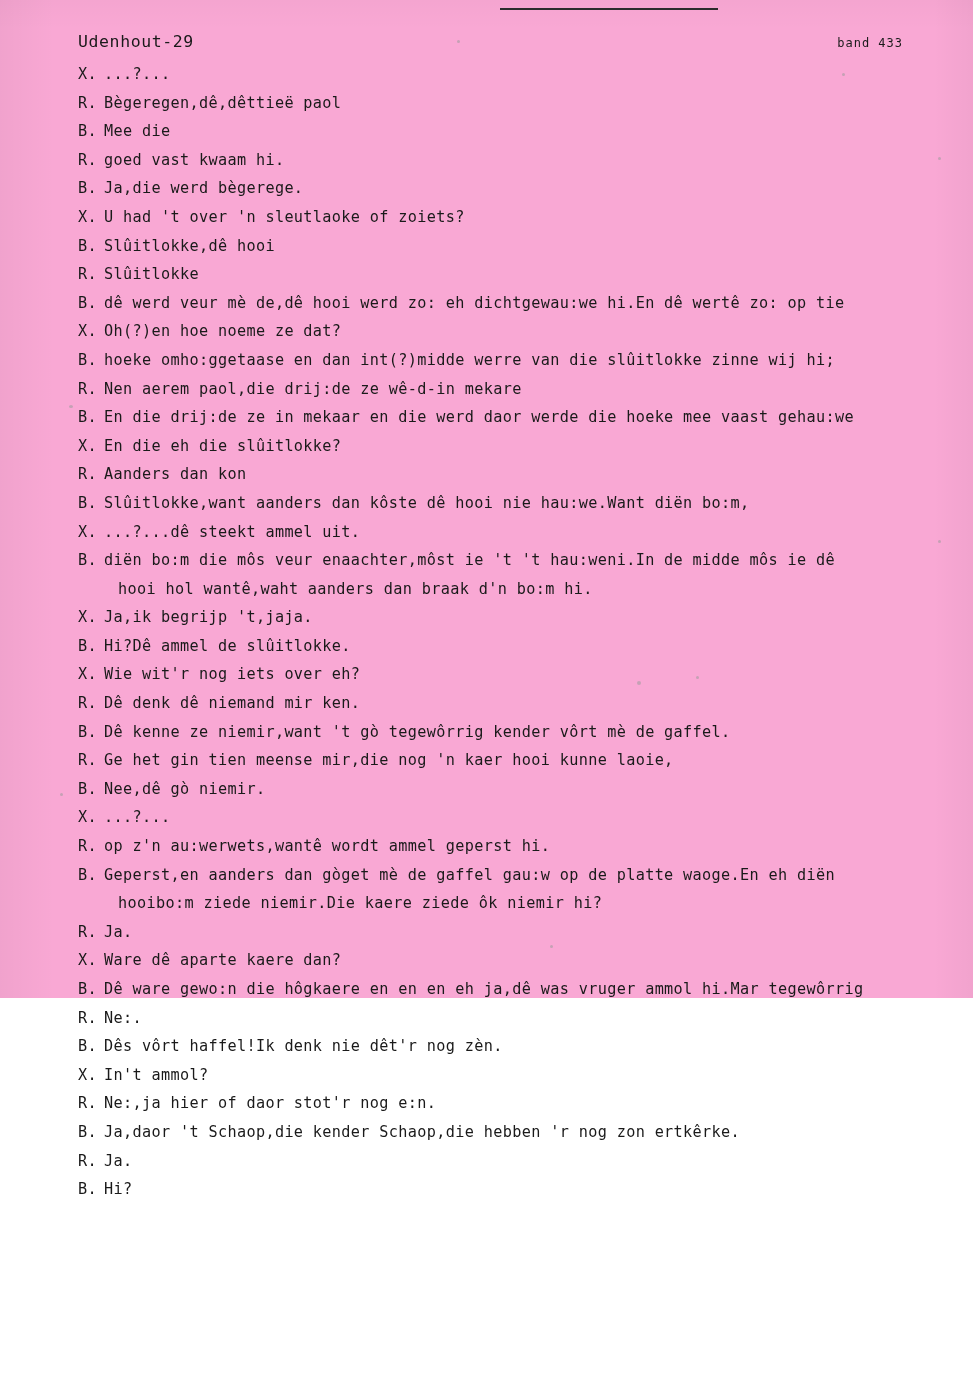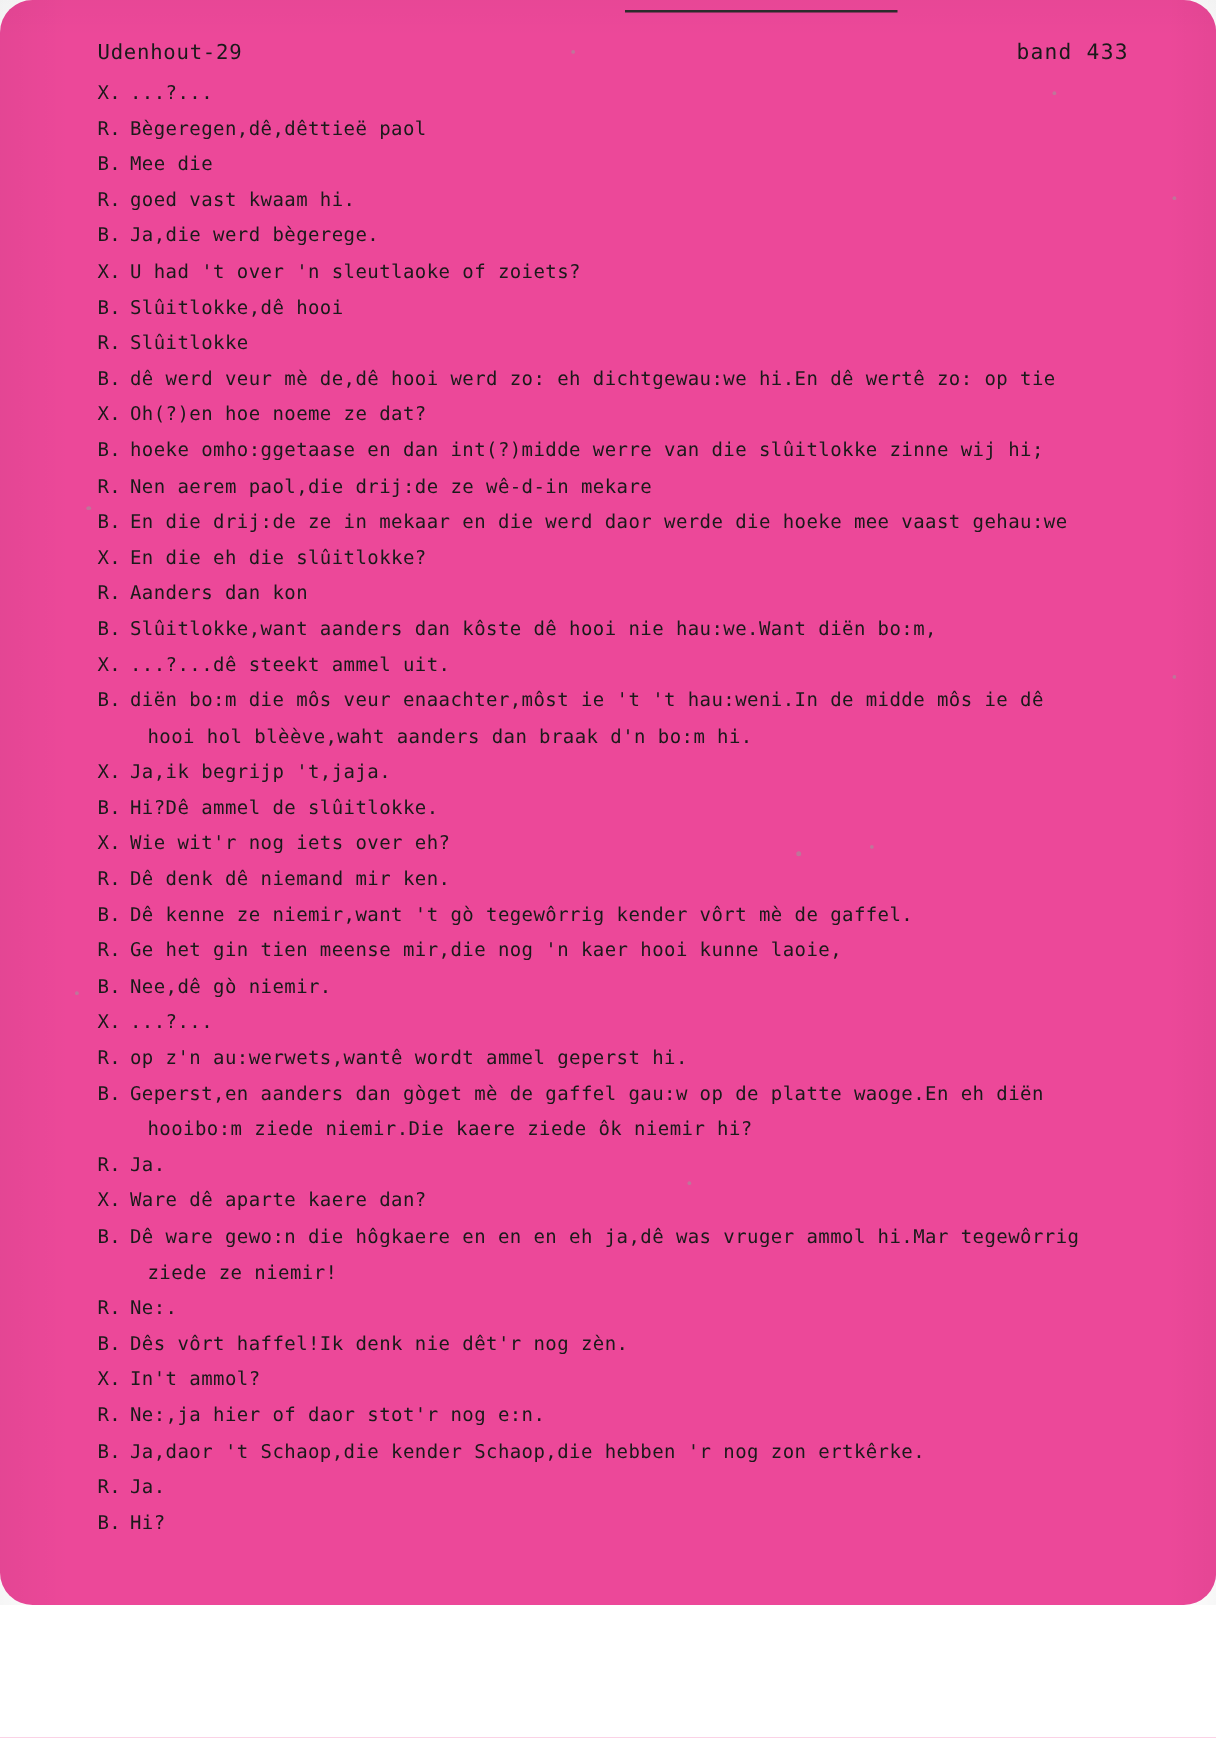--- a/index.html
+++ b/index.html
@@ -11,23 +11,22 @@
     width: 973px;
     height: 1390px;
     font-family: "DejaVu Sans Mono", "Liberation Mono", monospace;
     color: #1a1a1a;
     position: relative;
     overflow: hidden;
   }
   .page {
     position: relative;
     width: 973px;
-    height: 1284px;
-    background: #ec4899;
-    border-radius: 26px;
+    height: 998px;
+    background: #f9a8d4;
   }
   
   .page::before {
     content: "";
     position: absolute;
     inset: 0;
     background:
       linear-gradient(to right, rgba(0,0,0,0.035) 0px, rgba(0,0,0,0) 55px),
       linear-gradient(to left, rgba(0,0,0,0.03) 0px, rgba(0,0,0,0) 40px),
       linear-gradient(to bottom, rgba(0,0,0,0.02) 0px, rgba(0,0,0,0) 30px);
@@ -46,21 +45,21 @@
     top: 32px;
     left: 78px;
     right: 70px;
     display: flex;
     justify-content: space-between;
     align-items: baseline;
     font-size: 16.5px;
     letter-spacing: 0.6px;
   }
   .header .doc-id { }
-  .header .band { font-size: 17px; letter-spacing: 1px; }
+  .header .band { font-size: 12px; letter-spacing: 1px; }
   .body-block {
     position: absolute;
     top: 60px;
     left: 78px;
     width: 880px;
   }
   .line {
     display: flex;
     align-items: flex-start;
     font-size: 15.2px;
@@ -111,36 +110,35 @@
       <div class="line"><span class="spk">B.</span><span class="txt">dê werd veur mè de,dê hooi werd zo: eh dichtgewau:we hi.En dê wertê zo: op tie</span></div>
       <div class="line"><span class="spk">X.</span><span class="txt">Oh(?)en hoe noeme ze dat?</span></div>
       <div class="line"><span class="spk">B.</span><span class="txt">hoeke omho:ggetaase en dan int(?)midde werre van die slûitlokke zinne wij hi;</span></div>
       <div class="line"><span class="spk">R.</span><span class="txt">Nen aerem paol,die drij:de ze wê-d-in mekare</span></div>
       <div class="line"><span class="spk">B.</span><span class="txt">En die drij:de ze in mekaar en die werd daor werde die hoeke mee vaast gehau:we</span></div>
       <div class="line"><span class="spk">X.</span><span class="txt">En die eh die slûitlokke?</span></div>
       <div class="line"><span class="spk">R.</span><span class="txt">Aanders dan kon</span></div>
       <div class="line"><span class="spk">B.</span><span class="txt">Slûitlokke,want aanders dan kôste dê hooi nie hau:we.Want diën bo:m,</span></div>
       <div class="line"><span class="spk">X.</span><span class="txt">...?...dê steekt ammel uit.</span></div>
       <div class="line"><span class="spk">B.</span><span class="txt">diën bo:m die môs veur enaachter,môst ie 't 't hau:weni.In de midde môs ie dê</span></div>
-      <div class="line cont"><span class="spk">B.</span><span class="txt">hooi hol blèève,waht aanders dan braak d'n bo:m hi.</span></div>
+      <div class="line cont"><span class="spk">B.</span><span class="txt">hooi hol wantê,waht aanders dan braak d'n bo:m hi.</span></div>
       <div class="line"><span class="spk">X.</span><span class="txt">Ja,ik begrijp 't,jaja.</span></div>
       <div class="line"><span class="spk">B.</span><span class="txt">Hi?Dê ammel de slûitlokke.</span></div>
       <div class="line"><span class="spk">X.</span><span class="txt">Wie wit'r nog iets over eh?</span></div>
       <div class="line"><span class="spk">R.</span><span class="txt">Dê denk dê niemand mir ken.</span></div>
       <div class="line"><span class="spk">B.</span><span class="txt">Dê kenne ze niemir,want 't gò tegewôrrig kender vôrt mè de gaffel.</span></div>
       <div class="line"><span class="spk">R.</span><span class="txt">Ge het gin tien meense mir,die nog 'n kaer hooi kunne laoie,</span></div>
       <div class="line"><span class="spk">B.</span><span class="txt">Nee,dê gò niemir.</span></div>
       <div class="line"><span class="spk">X.</span><span class="txt">...?...</span></div>
       <div class="line"><span class="spk">R.</span><span class="txt">op z'n au:werwets,wantê wordt ammel geperst hi.</span></div>
       <div class="line"><span class="spk">B.</span><span class="txt">Geperst,en aanders dan gòget mè de gaffel gau:w op de platte waoge.En eh diën</span></div>
       <div class="line cont"><span class="spk">B.</span><span class="txt">hooibo:m ziede niemir.Die kaere ziede ôk niemir hi?</span></div>
       <div class="line"><span class="spk">R.</span><span class="txt">Ja.</span></div>
       <div class="line"><span class="spk">X.</span><span class="txt">Ware dê aparte kaere dan?</span></div>
       <div class="line"><span class="spk">B.</span><span class="txt">Dê ware gewo:n die hôgkaere en en en eh ja,dê was vruger ammol hi.Mar tegewôrrig</span></div>
-      <div class="line cont"><span class="spk">B.</span><span class="txt">ziede ze niemir!</span></div>
       <div class="line"><span class="spk">R.</span><span class="txt">Ne:.</span></div>
       <div class="line"><span class="spk">B.</span><span class="txt">Dês vôrt haffel!Ik denk nie dêt'r nog zèn.</span></div>
       <div class="line"><span class="spk">X.</span><span class="txt">In't ammol?</span></div>
       <div class="line"><span class="spk">R.</span><span class="txt">Ne:,ja hier of daor stot'r nog e:n.</span></div>
       <div class="line"><span class="spk">B.</span><span class="txt">Ja,daor 't Schaop,die kender Schaop,die hebben 'r nog zon ertkêrke.</span></div>
       <div class="line"><span class="spk">R.</span><span class="txt">Ja.</span></div>
       <div class="line"><span class="spk">B.</span><span class="txt">Hi?</span></div>
     </div>
 
   <div class="speck" style="left:457px;top:40px;width:3px;height:3px;"></div>

